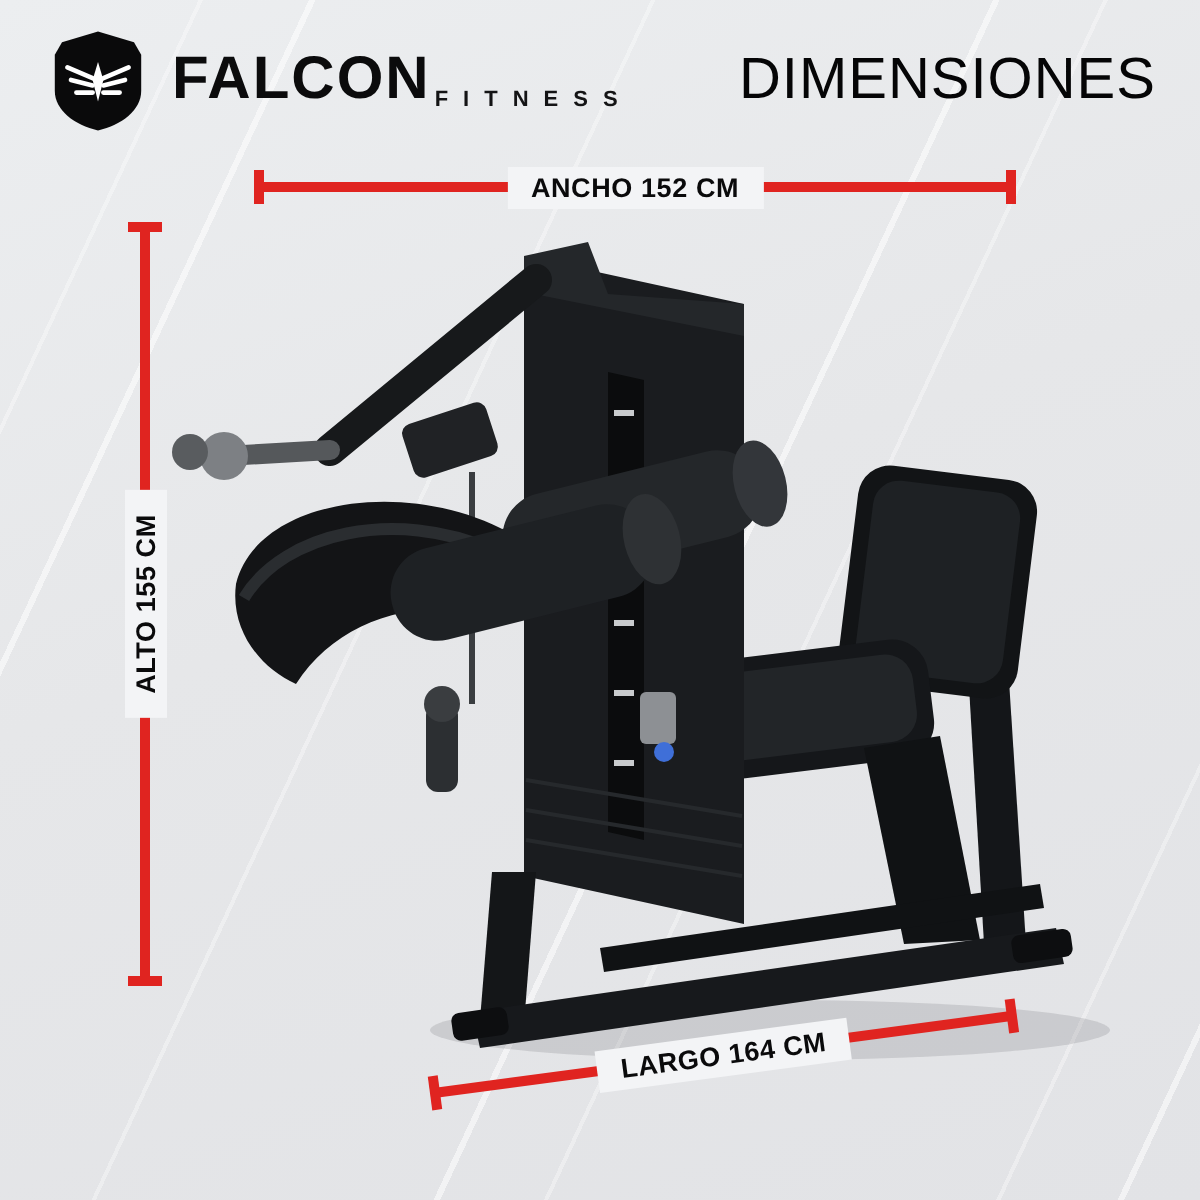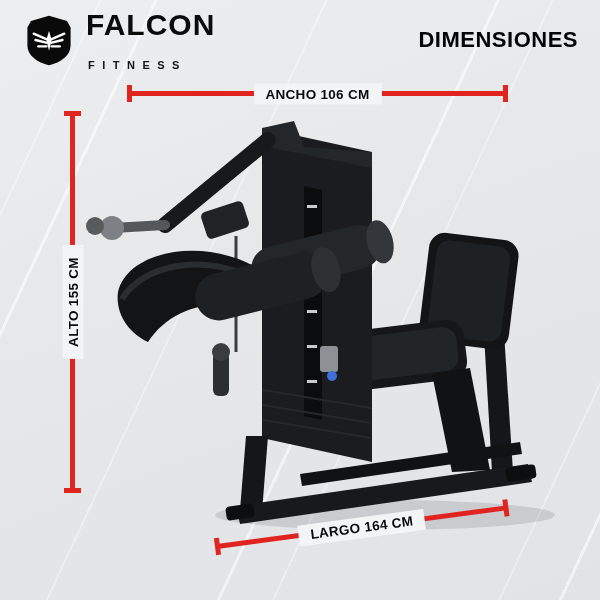--- a/index.html
+++ b/index.html
@@ -7,24 +7,24 @@
   .page{
     position:relative; width:600px; height:600px; overflow:hidden;
     background:
       repeating-linear-gradient(115deg, rgba(255,255,255,0) 0 140px, rgba(255,255,255,0.55) 140px 143px, rgba(255,255,255,0) 143px 310px),
       repeating-linear-gradient(115deg, rgba(255,255,255,0) 0 90px, rgba(255,255,255,0.35) 90px 92px, rgba(255,255,255,0) 92px 205px),
       linear-gradient(160deg, #eceef0 0%, #e6e7e9 45%, #e2e3e6 100%);
   }
   
   .header{position:absolute; left:0; top:0; width:600px; height:80px; display:flex; align-items:center; justify-content:space-between; padding:0 22px; box-sizing:border-box;}
   .brand{display:flex; align-items:center; gap:10px;}
-  .brand-text{display:flex; flex-direction:column; line-height:1;}
+  .brand-text{display:flex; flex-direction:row; line-height:1;}
   .brand-name{font-size:30px; font-weight:800; letter-spacing:1px; color:#0b0b0c;}
   .brand-subtitle{font-size:11px; font-weight:700; letter-spacing:7.5px; color:#141415; margin-top:20px; margin-left:2px;}
-  .page-title{font-size:22px; font-weight:700; letter-spacing:0.5px; color:#050506;}
+  .page-title{font-size:29px; font-weight:400; letter-spacing:0.5px; color:#050506;}
   
   .dim{position:absolute; background:#e02420;}
   .dim .cap{position:absolute; background:#e02420;}
   .dim-label{
     position:absolute; left:50%; top:50%; transform:translate(-50%,-50%);
     background:#f3f4f6; color:#0a0a0b; font-size:13.5px; font-weight:700;
     padding:3px 12px; white-space:nowrap; letter-spacing:0.3px;
   }
   
   .dim-width{left:129px; top:91px; width:377px; height:5px;}
@@ -142,21 +142,21 @@
         <span class="brand-name">FALCON</span>
         <span class="brand-subtitle">FITNESS</span>
       </div>
     </div>
     <div class="page-title">DIMENSIONES</div>
   </div>
 
   <div class="dim dim-width">
     <div class="cap cap-l"></div>
     <div class="cap cap-r"></div>
-    <div class="dim-label">ANCHO 106 CM</div>
+    <div class="dim-label">ANCHO 152 CM</div>
   </div>
 
   <div class="dim dim-height">
     <div class="cap cap-t"></div>
     <div class="cap cap-b"></div>
     <div class="dim-label">ALTO 155 CM</div>
   </div>
 
   <div class="dim dim-length">
     <div class="cap cap-l"></div>

